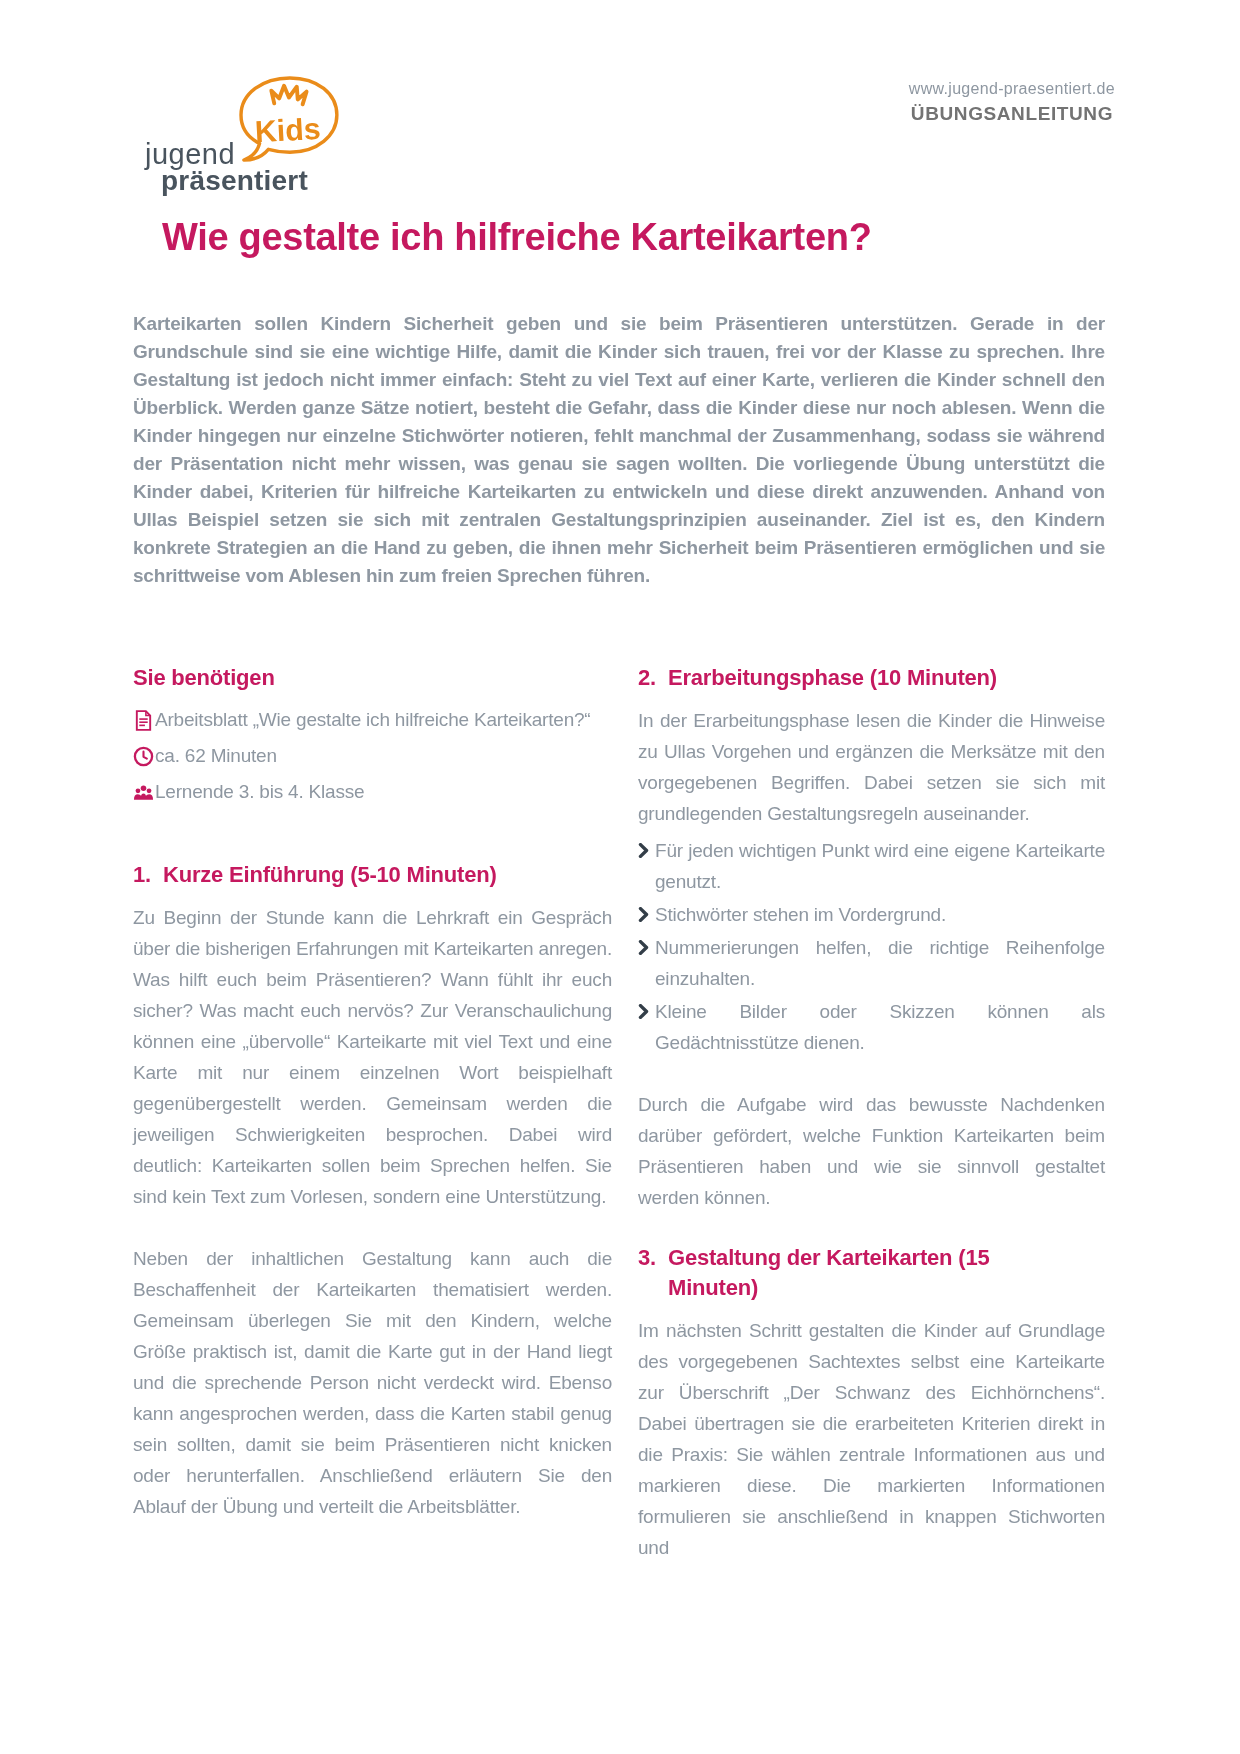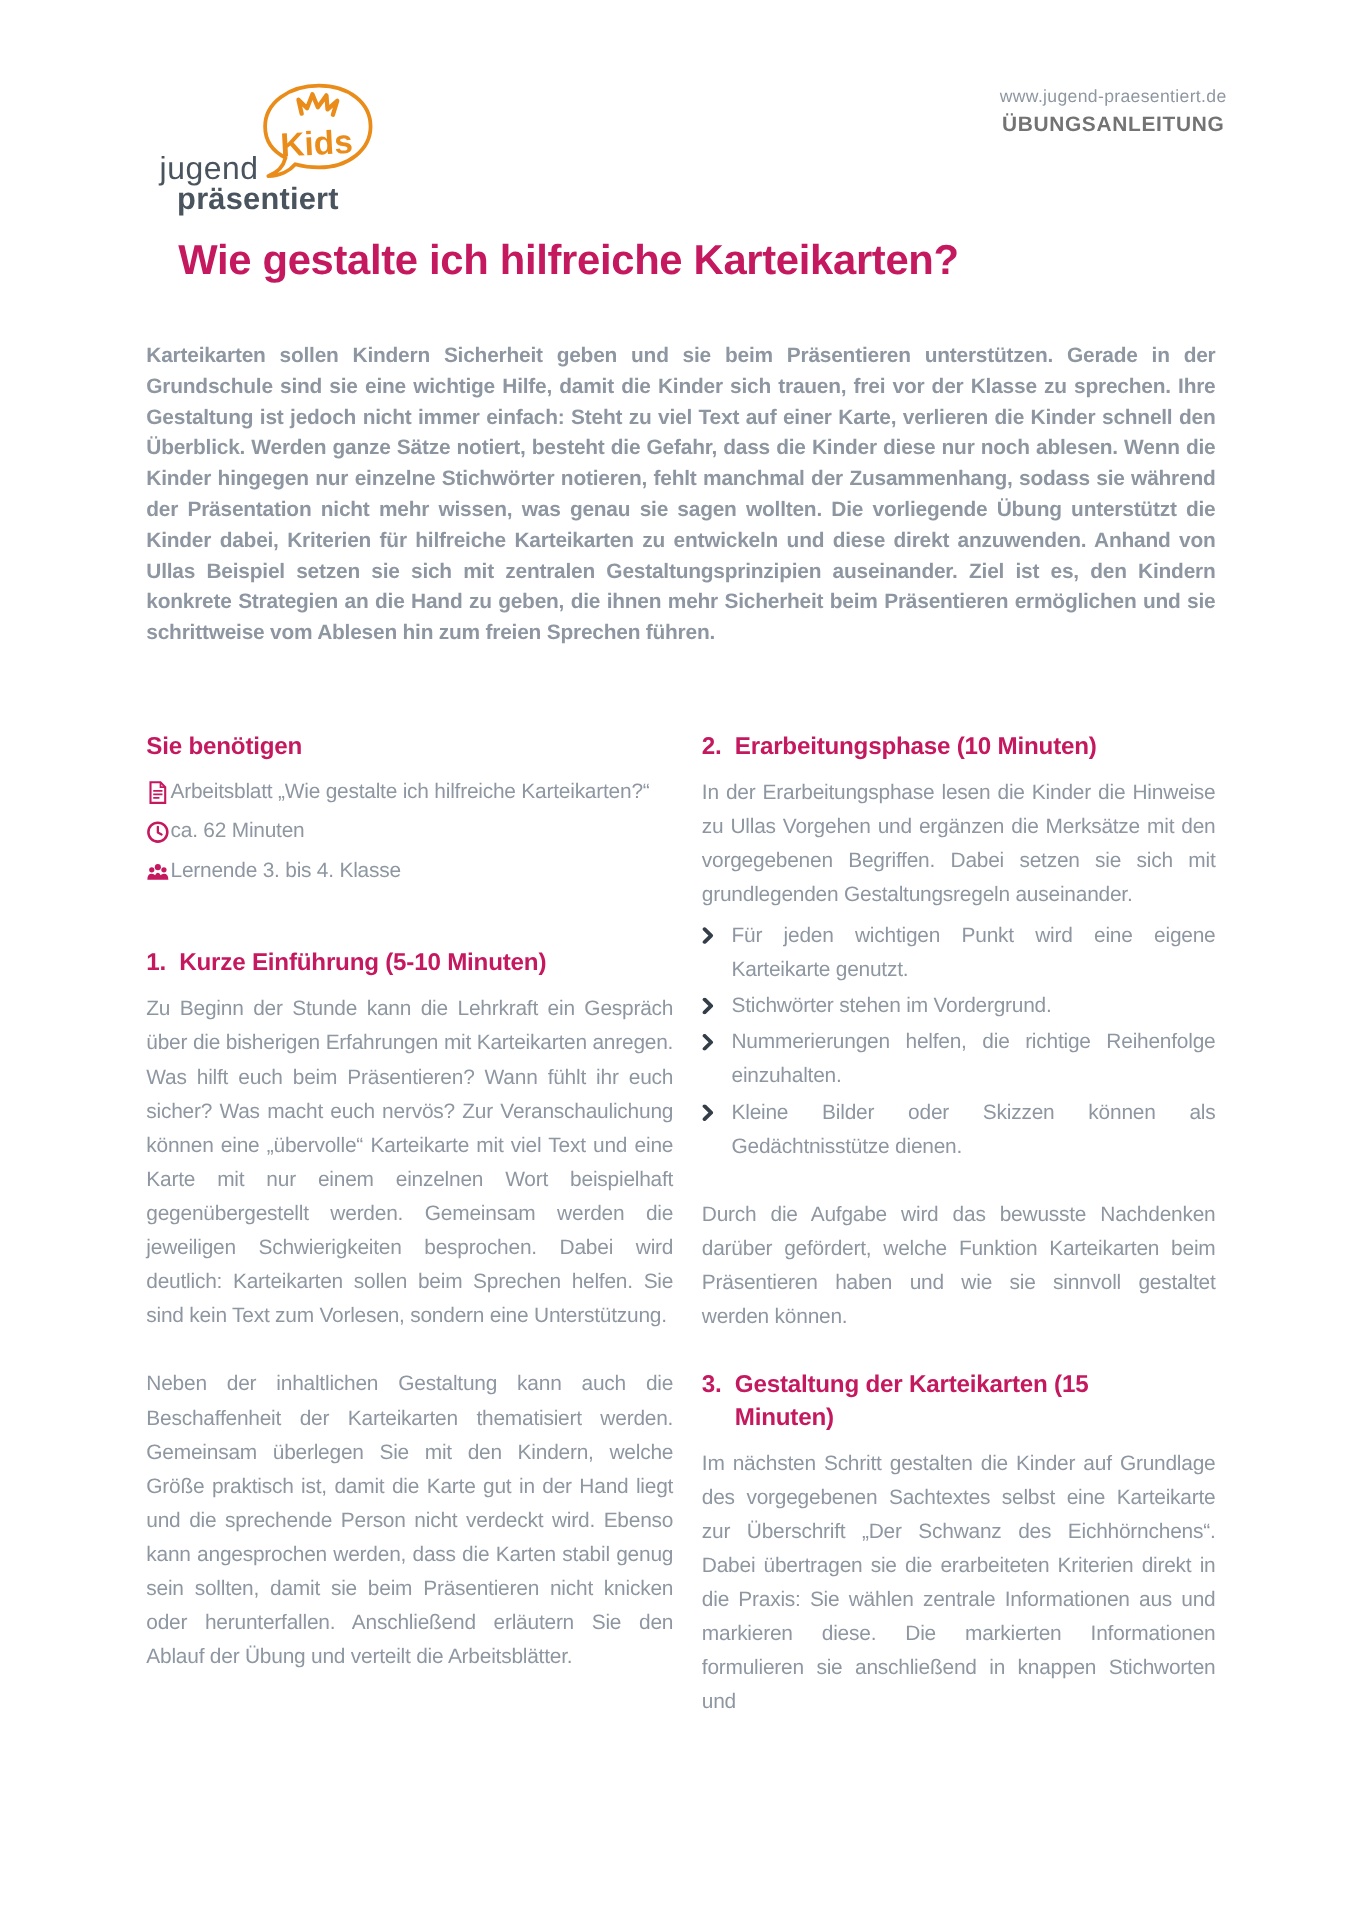--- a/index.html
+++ b/index.html
@@ -63,21 +63,21 @@
   
   .req-item { display:flex; gap:1px; margin-bottom:7px; }
   .req-icon { flex:none; width:21px; height:21px; margin-top:5px; }
   .req-text {
     flex:1; font-size:19px; line-height:29px; color:#8e97a1;
     text-align:justify; letter-spacing:-0.2px; hyphens:auto;
   }
 
   
   .bullets { list-style:none; margin:6px 0 0 0; padding:0; }
-  .bullet  { display:flex; gap:16px; margin-top:2px; }
+  .bullet  { display:flex; gap:6px; margin-top:2px; }
   .bullet-icon { flex:none; width:11px; height:15px; margin-top:8px; }
   .bullet-text {
     flex:1; font-size:19px; line-height:31px; color:#8e97a1;
     text-align:justify; letter-spacing:-0.2px; hyphens:auto;
   }
 </style>
 </head>
 <body>
 
 <div class="page">

